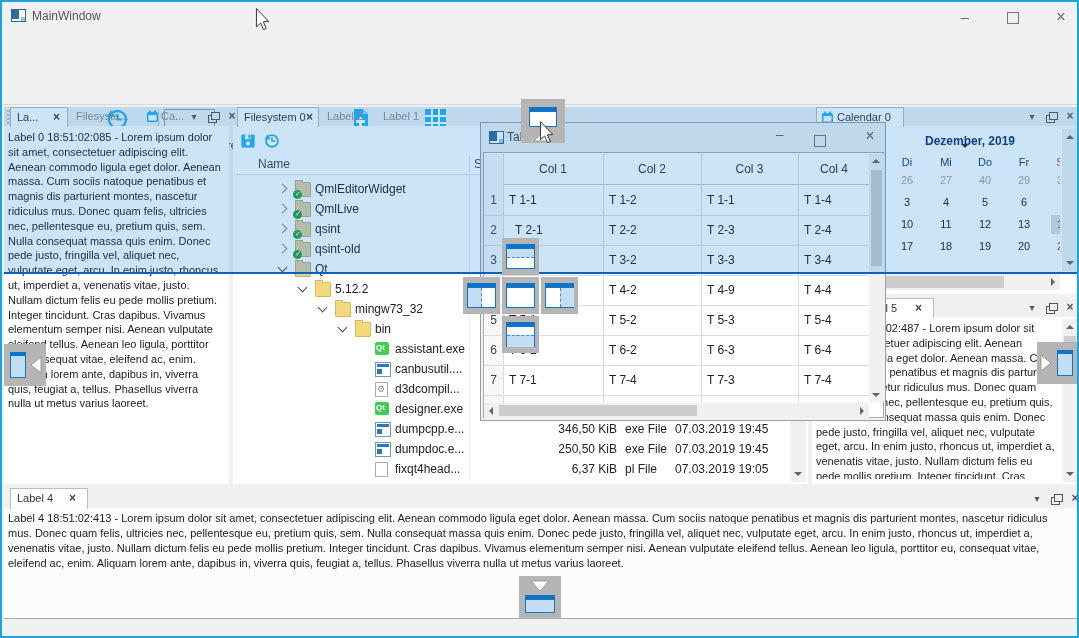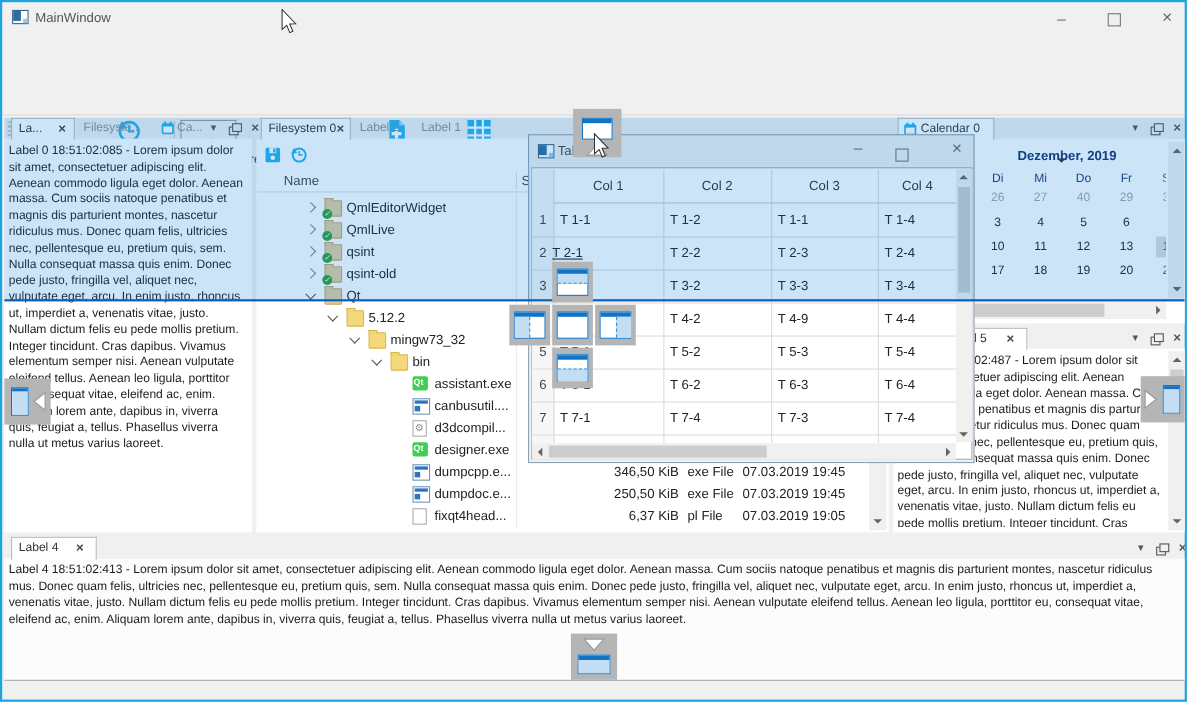--- a/index.html
+++ b/index.html
@@ -458,21 +458,21 @@
           <div class="gridline" style="left: 314px; top: 0px; width: 1px; height: 249px;"></div>
           <div class="gridline" style="left: 0px; top: 30px; width: 385px; height: 1px; background: rgb(201, 201, 201);"></div>
           <div class="numcol" style="left: 0px; top: 0px; width: 19px; height: 249px;"></div>
           <div class="tcell" style="left: 0px; top: 39px; width: 19px; text-align: center; color: rgb(68, 68, 68);">1</div>
           <div class="tcell" style="left: 25px; top: 39px;">T 1-1</div>
           <div class="tcell" style="left: 125px; top: 39px;">T 1-2</div>
           <div class="tcell" style="left: 223px; top: 39px;">T 1-1</div>
           <div class="tcell" style="left: 320px; top: 39px;">T 1-4</div>
           <div class="gridline" style="left: 0px; top: 61px; width: 385px; height: 1px;"></div>
           <div class="tcell" style="left: 0px; top: 69px; width: 19px; text-align: center; color: rgb(68, 68, 68);">2</div>
-          <div class="tcell" style="left: 18px; top: 69px; text-decoration: underline;">T 2-1</div>
+          <div class="tcell" style="left: 31px; top: 69px;">T 2-1</div>
           <div class="tcell" style="left: 125px; top: 69px;">T 2-2</div>
           <div class="tcell" style="left: 223px; top: 69px;">T 2-3</div>
           <div class="tcell" style="left: 320px; top: 69px;">T 2-4</div>
           <div class="gridline" style="left: 0px; top: 91px; width: 385px; height: 1px;"></div>
           <div class="tcell" style="left: 0px; top: 99px; width: 19px; text-align: center; color: rgb(68, 68, 68);">3</div>
           <div class="tcell" style="left: 25px; top: 99px;">T 3-1</div>
           <div class="tcell" style="left: 125px; top: 99px;">T 3-2</div>
           <div class="tcell" style="left: 223px; top: 99px;">T 3-3</div>
           <div class="tcell" style="left: 320px; top: 99px;">T 3-4</div>
           <div class="gridline" style="left: 0px; top: 121px; width: 385px; height: 1px;"></div>

